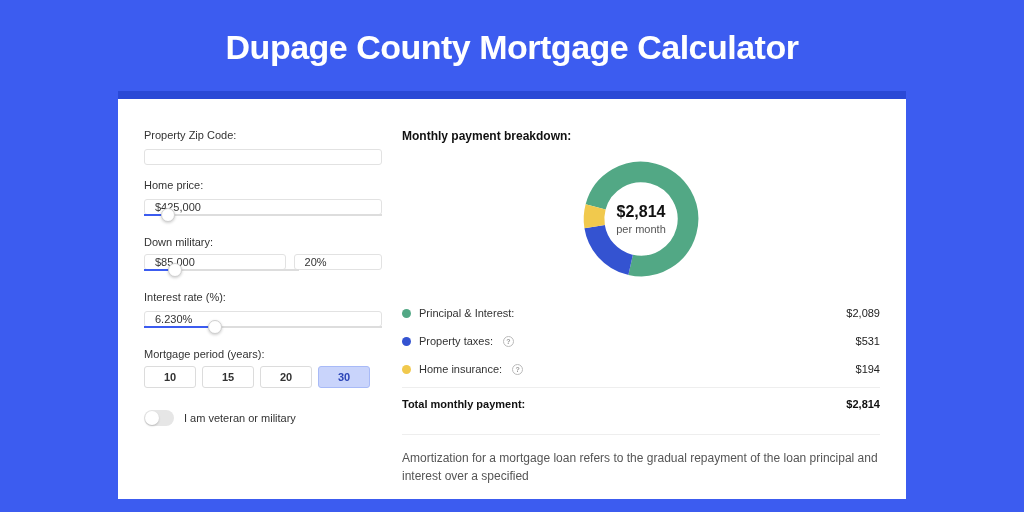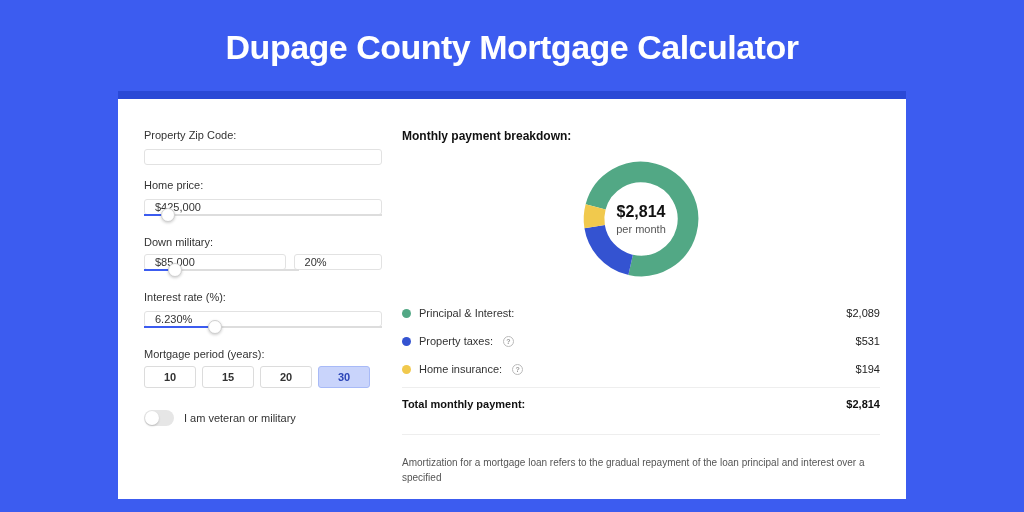--- a/index.html
+++ b/index.html
@@ -42,21 +42,21 @@
   .leg-left { display: flex; align-items: center; gap: 8px; font-size: 11px; color: #333; }
   .dot { width: 9px; height: 9px; border-radius: 50%; flex-shrink: 0; }
   .leg-val { font-size: 11px; color: #222; }
   .leg-row.total .leg-left { font-weight: 700; color: #111; }
   .leg-row.total .leg-val { font-weight: 700; color: #111; }
   .leg-row.total { border-top: 1px solid #eee; margin-top: 4px; padding-top: 10px; justify-content: space-between; }
   .info-icon { width: 11px; height: 11px; border: 1px solid #bbb; border-radius: 50%; display: inline-flex; align-items: center; justify-content: center; font-size: 7px; color: #999; font-weight: 700; margin-left: 2px; }
 
   .amort-block { margin-top: 16px; border-top: 1px solid #eee; padding-top: 14px; }
   .amort-title { font-size: 12px; font-weight: 700; color: #111; margin-bottom: 10px; }
-  .amort-text { font-size: 10px; color: #555; line-height: 1.5; margin-top: 6px; }
+  .amort-text { font-size: 12px; color: #555; line-height: 1.5; }
 </style>
 </head>
 <body>
 
 <h1 class="page-title">Dupage County Mortgage Calculator</h1>
 
 <div class="panel-wrap">
   <div class="panel-bar"></div>
   <div class="panel">
 

